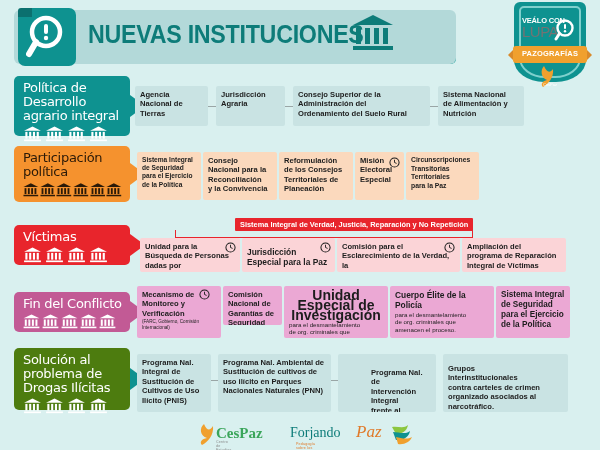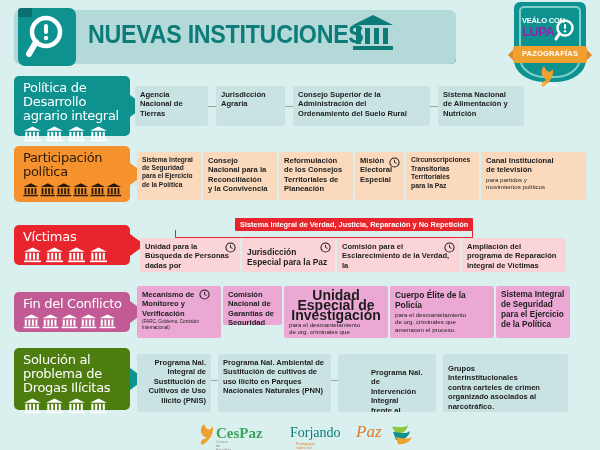--- a/index.html
+++ b/index.html
@@ -82,21 +82,21 @@
     border: 2px solid #7fd0cd;
     border-radius: 5px 5px 26px 26px / 5px 5px 20px 20px;
   }
   .badge-t1 {
     position: absolute; left: 14px; top: 14px;
     font-size: 7.5px; font-weight: bold; color: #ffffff;
     letter-spacing: -0.2px;
   }
   .badge-t2 {
     position: absolute; left: 14px; top: 22px;
-    font-size: 13px; font-weight: bold; color: #a21caf;
+    font-size: 15px; font-weight: normal; color: #737373;
     letter-spacing: -0.5px; line-height: 15px;
   }
   .badge-mag {
     position: absolute; left: 46px; top: 16px;
     width: 24px; height: 24px;
   }
   .ribbon {
     position: absolute;
     left: 0px; top: 44px;
     width: 84px; height: 18px;
@@ -438,26 +438,20 @@
       <line x1="6" y1="6" x2="6" y2="3" stroke="#1d1d1d" stroke-width="1"></line>
       <line x1="6" y1="6" x2="8.3" y2="7" stroke="#1d1d1d" stroke-width="1"></line>
     </svg>
   </div>
   <div class="box" style="left:406px;top:8px;width:73px;height:48px;background:#fbd9bd;">
     <div class="box-main" style="white-space:pre-line;font-size:6.8px;line-height:8.6px;">Circunscripciones
 Transitorias
 Territoriales
 para la Paz</div>
   </div>
-  <div class="box" style="left:481px;top:8px;width:105px;height:48px;background:#fbd9bd;">
-    <div class="box-main" style="white-space:pre-line;">Canal Institucional
-de televisión</div>
-    <div class="box-sub" style="white-space:pre-line;">para partidos y
-movimientos políticos</div>
-  </div>
 </div>
 
 <div class="row" style="top:216px;height:60px;">
   <div class="sys-bar" style="left:235px;top:2px;">Sistema Integral de Verdad, Justicia, Reparación y No Repetición</div>
   <div class="bracket" style="left:175px;top:14px;width:298px;height:8px;"></div>
   <div class="cat" style="top:9px;width:116px;height:40px;background:#e8252c;">
     <div class="cat-title">Víctimas</div>
     <div class="banks">
       <svg width="19" height="16" viewBox="0 0 42 38">
           <polygon points="21,1 41,11 1,11" fill="#fff"></polygon>
@@ -655,21 +649,21 @@
           <rect x="13" y="14" width="5" height="16" fill="#fff"></rect>
           <rect x="22" y="14" width="5" height="16" fill="#fff"></rect>
           <rect x="31" y="14" width="5" height="16" fill="#fff"></rect>
           <rect x="1" y="32" width="40" height="4" fill="#fff"></rect>
         </svg>
     </div>
     <div class="cat-arrow" style="border-left:15px solid #0e9290;"></div>
   </div>
   <div class="connector" style="left:145px;top:34px;width:20px;"></div>
   <div class="box" style="left:137px;top:8px;width:74px;height:58px;background:#c9e3e3;">
-    <div class="box-main" style="white-space:pre-line;text-align:right;">Programa Nal.
+    <div class="box-main" style="white-space:pre-line;">Programa Nal.
 Integral de
 Sustitución de
 Cultivos de Uso
 Ilícito (PNIS)</div>
   </div>
   <div class="connector" style="left:211px;top:34px;width:7px;"></div>
   <div class="box" style="left:218px;top:8px;width:113px;height:58px;background:#c9e3e3;">
     <div class="box-main" style="white-space:pre-line;">Programa Nal. Ambiental de
 Sustitución de cultivos de
 uso ilícito en Parques

